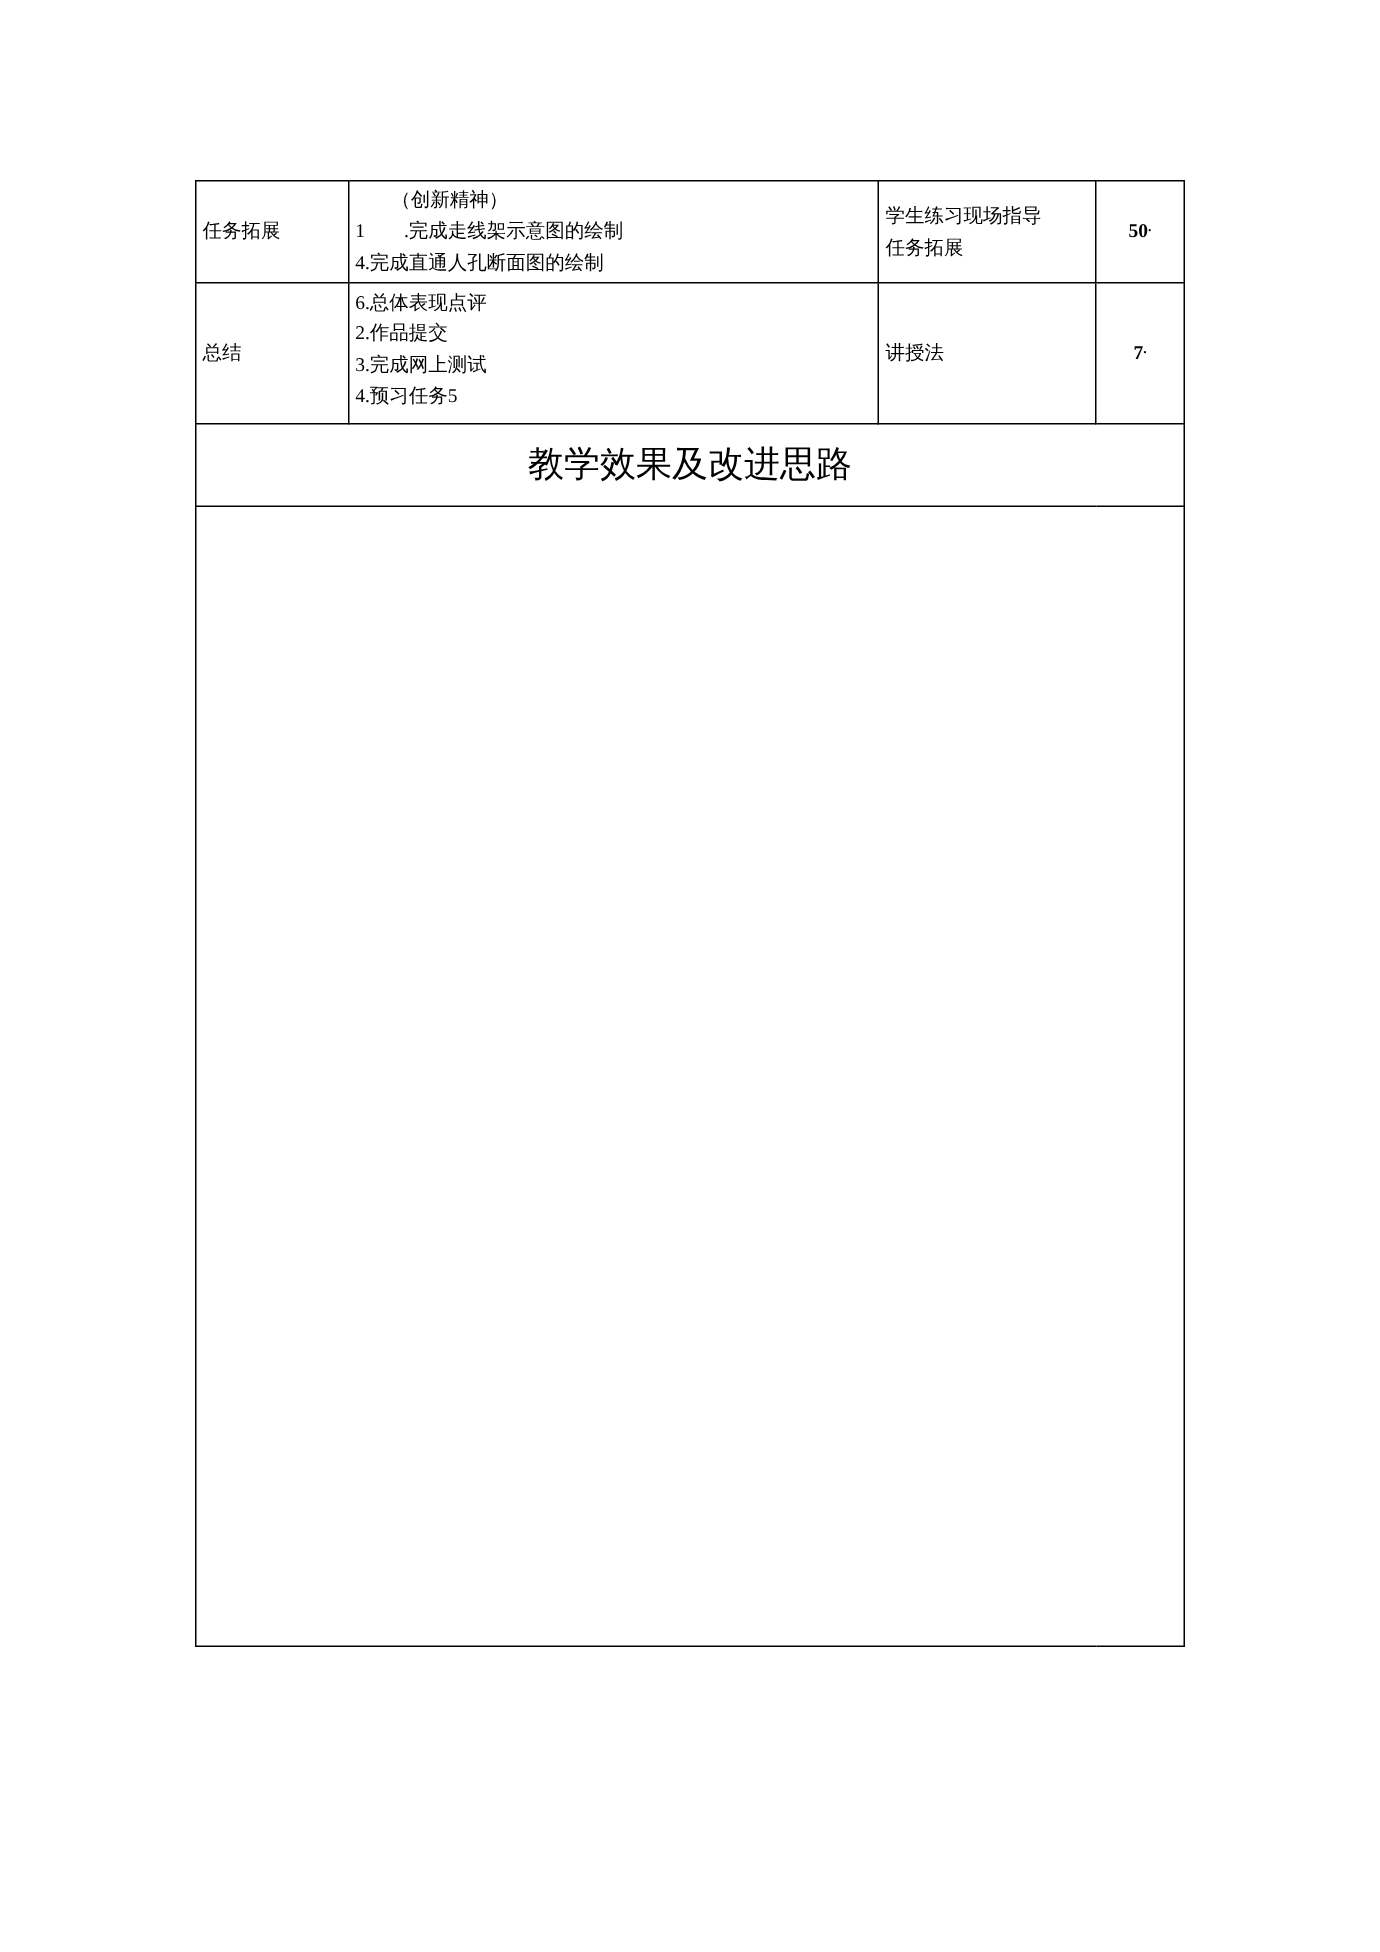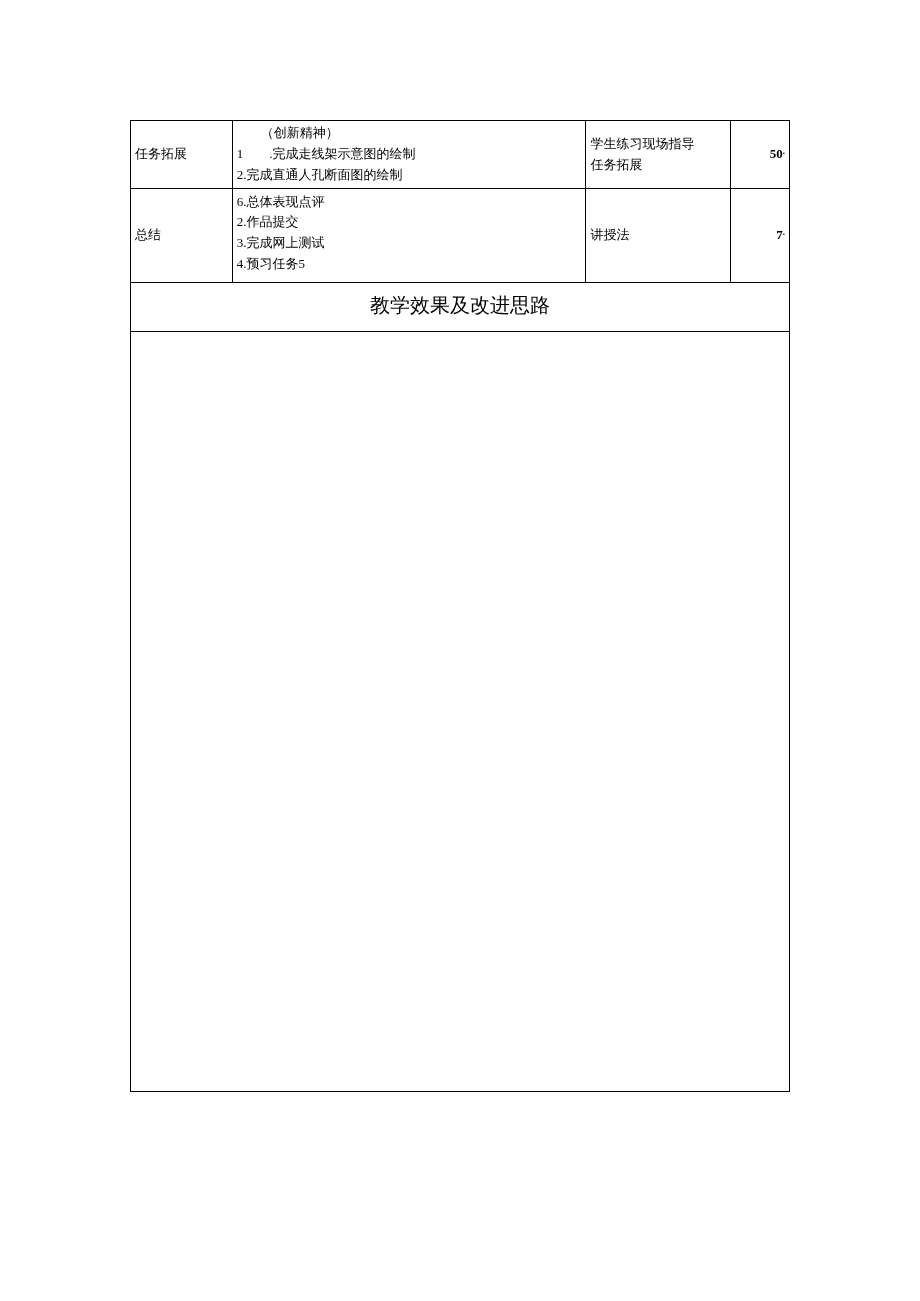--- a/index.html
+++ b/index.html
@@ -38,39 +38,39 @@
     .col-content {
       width: 330px;
       text-align: left;
       margin-left: 16px;
     }
     .col-method {
       width: 135px;
     }
     .col-num {
       width: 55px;
-      text-align: right;
+      text-align: center;
       font-weight: bold;
     }
     .row-expand {
       height: 68px;
     }
     .row-summary {
       height: 94px;
       overflow: hidden;
     }
     .summary-content {
       height: 88px;
       overflow: hidden;
     }
     .section-title-row td {
       text-align: center;
-      font-size: 20px;
+      font-size: 24px;
       padding: 8px 0;
-      font-family: Liberation Mono, monospace;
+      font-family: Liberation Sans, sans-serif;
     }
     .blank-row td {
       height: 760px;
       vertical-align: top;
     }
     .content-line {
       display: block;
     }
     .indent {
       padding-left: 24px;
@@ -84,21 +84,21 @@
 <body>
 
 <div class="page">
   <table>
     <tbody>
         <tr class="row-expand">
       <td class="col-label">任务拓展</td>
       <td class="col-content">
         <span class="content-line indent">（创新精神）</span>
         <span class="content-line"><span>1</span>&nbsp;&nbsp;&nbsp;&nbsp;&nbsp;&nbsp;&nbsp;&nbsp;<span>.完成走线架示意图的绘制</span></span>
-        <span class="content-line">2.完成直通人孔断面图的绘制</span>
+        <span class="content-line">4.完成直通人孔断面图的绘制</span>
       </td>
       <td class="col-method">
         <span class="content-line">学生练习现场指导</span>
         <span class="content-line">任务拓展</span>
       </td>
       <td class="col-num"><span>50</span><span class="num-sup">.</span></td>
     </tr>
     <tr class="row-summary">
       <td class="col-label">总结</td>
       <td class="col-content">

